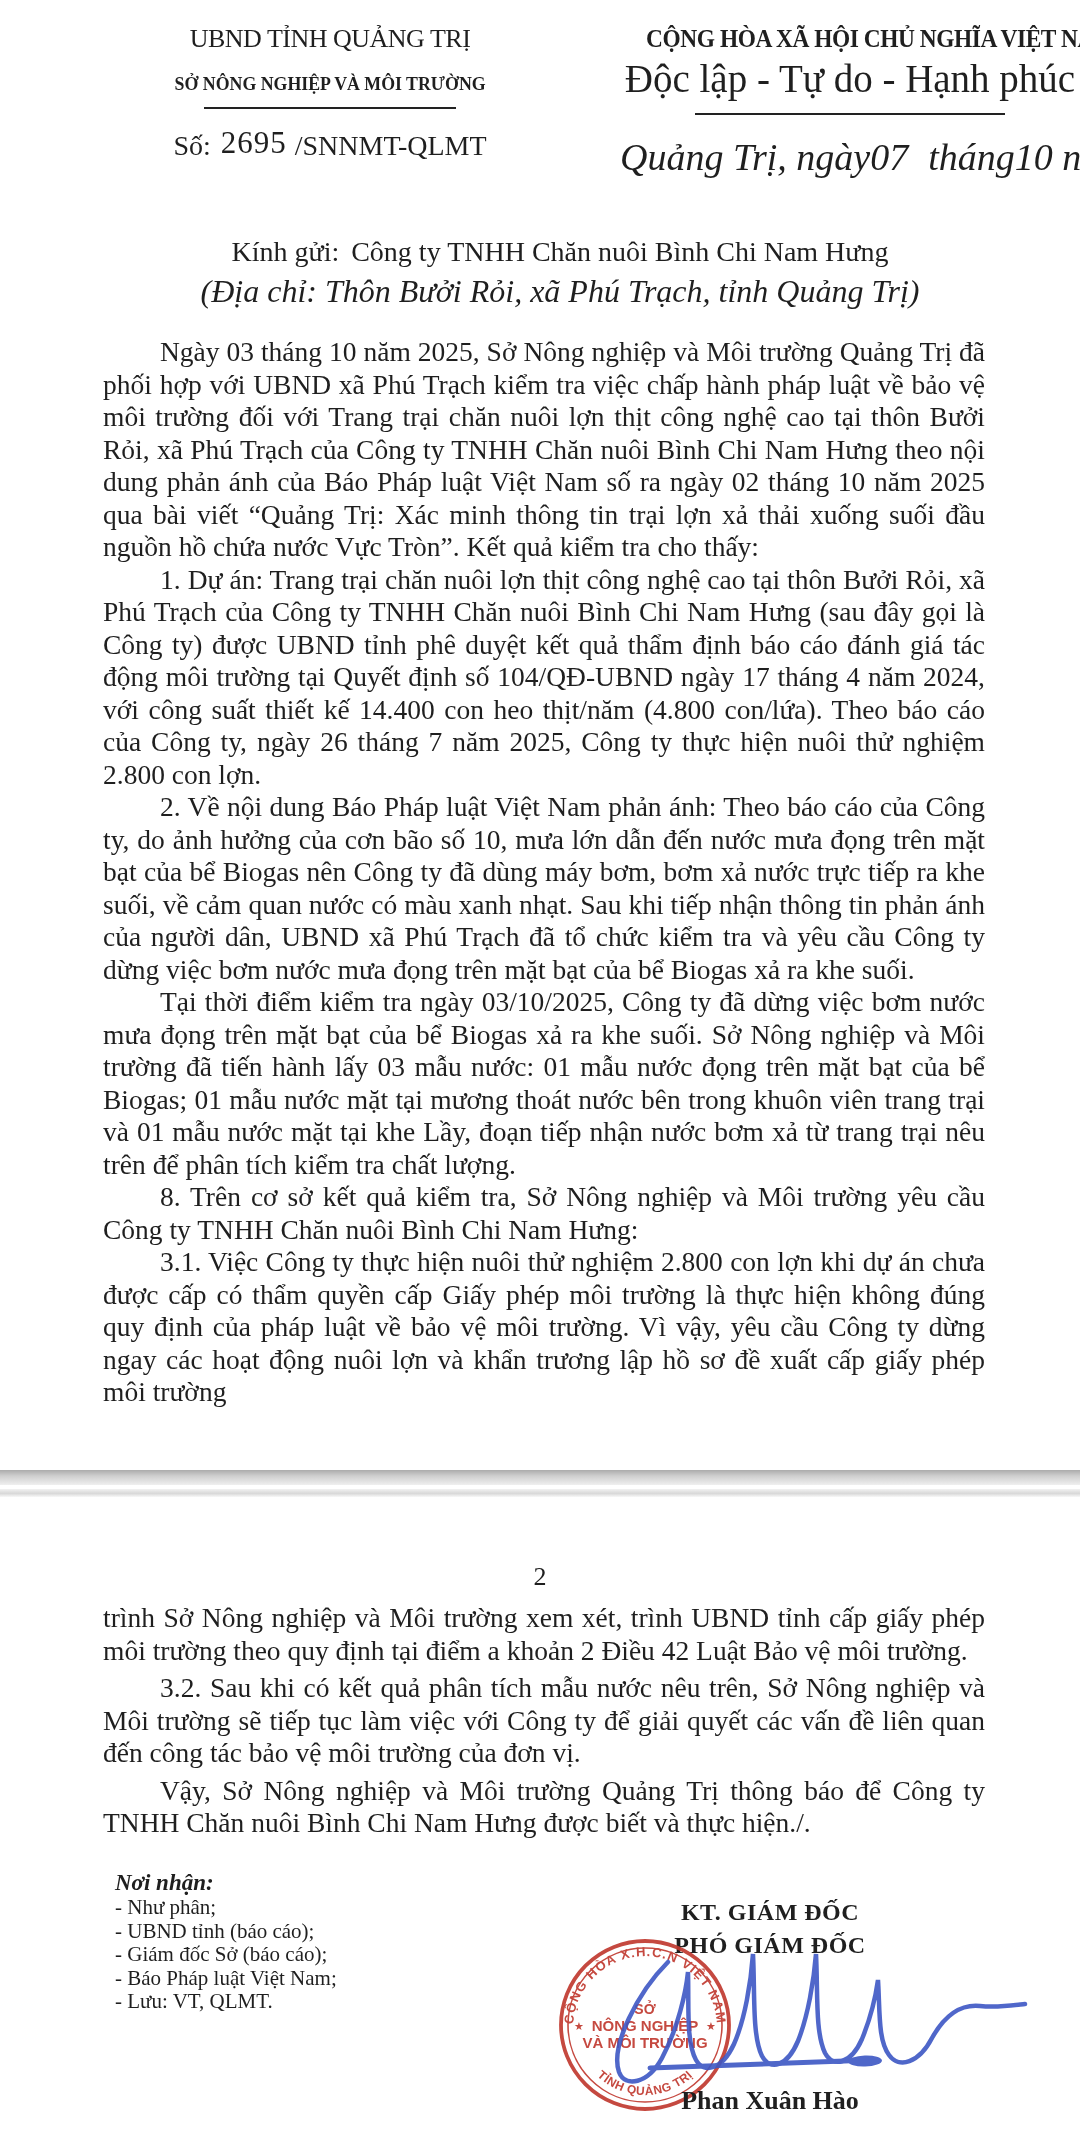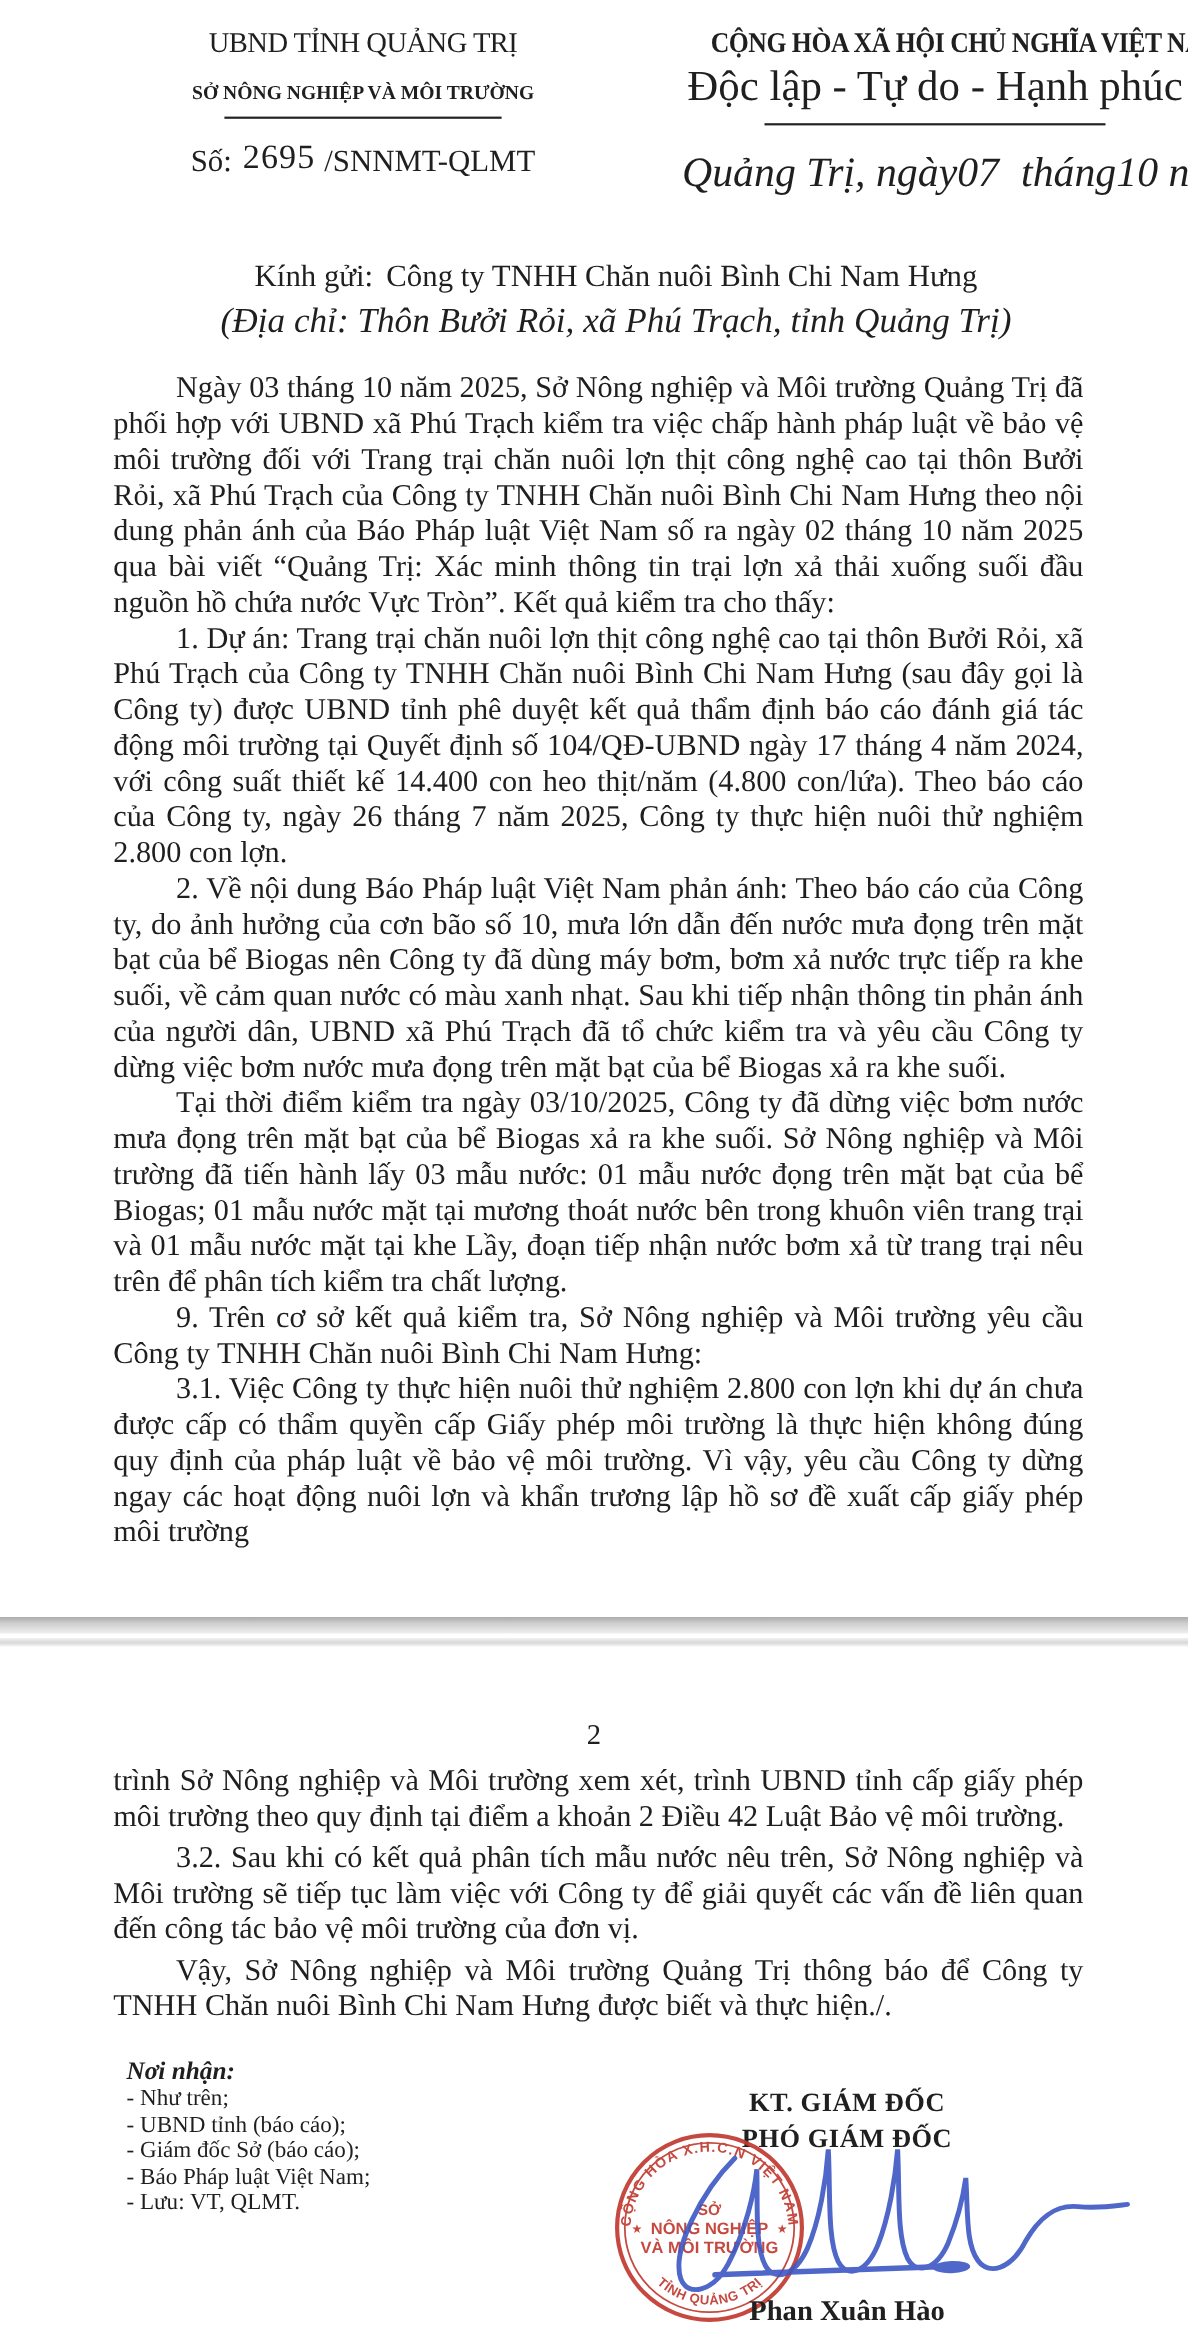--- a/index.html
+++ b/index.html
@@ -89,21 +89,21 @@
   <div id="recipient">
     <div class="kg-line"><span class="kg-label">Kính gửi:</span><span>Công ty TNHH Chăn nuôi Bình Chi Nam Hưng</span></div>
     <div class="kg-addr">(Địa chỉ: Thôn Bưởi Rỏi, xã Phú Trạch, tỉnh Quảng Trị)</div>
   </div>
 
   <div class="doc-body" id="body1">
     <p>Ngày 03 tháng 10 năm 2025, Sở Nông nghiệp và Môi trường Quảng Trị đã phối hợp với UBND xã Phú Trạch kiểm tra việc chấp hành pháp luật về bảo vệ môi trường đối với Trang trại chăn nuôi lợn thịt công nghệ cao tại thôn Bưởi Rỏi, xã Phú Trạch của Công ty TNHH Chăn nuôi Bình Chi Nam Hưng theo nội dung phản ánh của Báo Pháp luật Việt Nam số ra ngày 02 tháng 10 năm 2025 qua bài viết “Quảng Trị: Xác minh thông tin trại lợn xả thải xuống suối đầu nguồn hồ chứa nước Vực Tròn”. Kết quả kiểm tra cho thấy:</p>
     <p>1. Dự án: Trang trại chăn nuôi lợn thịt công nghệ cao tại thôn Bưởi Rỏi, xã Phú Trạch của Công ty TNHH Chăn nuôi Bình Chi Nam Hưng (sau đây gọi là Công ty) được UBND tỉnh phê duyệt kết quả thẩm định báo cáo đánh giá tác động môi trường tại Quyết định số 104/QĐ-UBND ngày 17 tháng 4 năm 2024, với công suất thiết kế 14.400 con heo thịt/năm (4.800 con/lứa). Theo báo cáo của Công ty, ngày 26 tháng 7 năm 2025, Công ty thực hiện nuôi thử nghiệm 2.800 con lợn.</p>
     <p>2. Về nội dung Báo Pháp luật Việt Nam phản ánh: Theo báo cáo của Công ty, do ảnh hưởng của cơn bão số 10, mưa lớn dẫn đến nước mưa đọng trên mặt bạt của bể Biogas nên Công ty đã dùng máy bơm, bơm xả nước trực tiếp ra khe suối, về cảm quan nước có màu xanh nhạt. Sau khi tiếp nhận thông tin phản ánh của người dân, UBND xã Phú Trạch đã tổ chức kiểm tra và yêu cầu Công ty dừng việc bơm nước mưa đọng trên mặt bạt của bể Biogas xả ra khe suối.</p>
     <p>Tại thời điểm kiểm tra ngày 03/10/2025, Công ty đã dừng việc bơm nước mưa đọng trên mặt bạt của bể Biogas xả ra khe suối. Sở Nông nghiệp và Môi trường đã tiến hành lấy 03 mẫu nước: 01 mẫu nước đọng trên mặt bạt của bể Biogas; 01 mẫu nước mặt tại mương thoát nước bên trong khuôn viên trang trại và 01 mẫu nước mặt tại khe Lầy, đoạn tiếp nhận nước bơm xả từ trang trại nêu trên để phân tích kiểm tra chất lượng.</p>
-    <p>9. Trên cơ sở kết quả kiểm tra, Sở Nông nghiệp và Môi trường yêu cầu Công ty TNHH Chăn nuôi Bình Chi Nam Hưng:</p>
+    <p>8. Trên cơ sở kết quả kiểm tra, Sở Nông nghiệp và Môi trường yêu cầu Công ty TNHH Chăn nuôi Bình Chi Nam Hưng:</p>
     <p>3.1. Việc Công ty thực hiện nuôi thử nghiệm 2.800 con lợn khi dự án chưa được cấp có thẩm quyền cấp Giấy phép môi trường là thực hiện không đúng quy định của pháp luật về bảo vệ môi trường. Vì vậy, yêu cầu Công ty dừng ngay các hoạt động nuôi lợn và khẩn trương lập hồ sơ đề xuất cấp giấy phép môi trường</p>
   </div>
 </div>
 
 <div id="page-gap">
   <div class="bar1"></div>
   <div class="bar2"></div>
 </div>
 
 <div class="page" id="page2">
@@ -111,21 +111,21 @@
   <div id="page-number">2</div>
 
   <div class="doc-body" id="body2">
     <p class="cont">trình Sở Nông nghiệp và Môi trường xem xét, trình UBND tỉnh cấp giấy phép môi trường theo quy định tại điểm a khoản 2 Điều 42 Luật Bảo vệ môi trường.</p>
     <p>3.2. Sau khi có kết quả phân tích mẫu nước nêu trên, Sở Nông nghiệp và Môi trường sẽ tiếp tục làm việc với Công ty để giải quyết các vấn đề liên quan đến công tác bảo vệ môi trường của đơn vị.</p>
     <p>Vậy, Sở Nông nghiệp và Môi trường Quảng Trị thông báo để Công ty TNHH Chăn nuôi Bình Chi Nam Hưng được biết và thực hiện./.</p>
   </div>
 
   <div id="noi-nhan">
     <div class="nn-title">Nơi nhận:</div>
-    <div class="nn-item">- Như trên;</div>
+    <div class="nn-item">- Như phân;</div>
     <div class="nn-item">- UBND tỉnh (báo cáo);</div>
     <div class="nn-item">- Giám đốc Sở (báo cáo);</div>
     <div class="nn-item">- Báo Pháp luật Việt Nam;</div>
     <div class="nn-item">- Lưu: VT, QLMT.</div>
   </div>
 
   <div id="sign-titles">
     <div class="st1">KT. GIÁM ĐỐC</div>
     <div class="st2">PHÓ GIÁM ĐỐC</div>
   </div>

